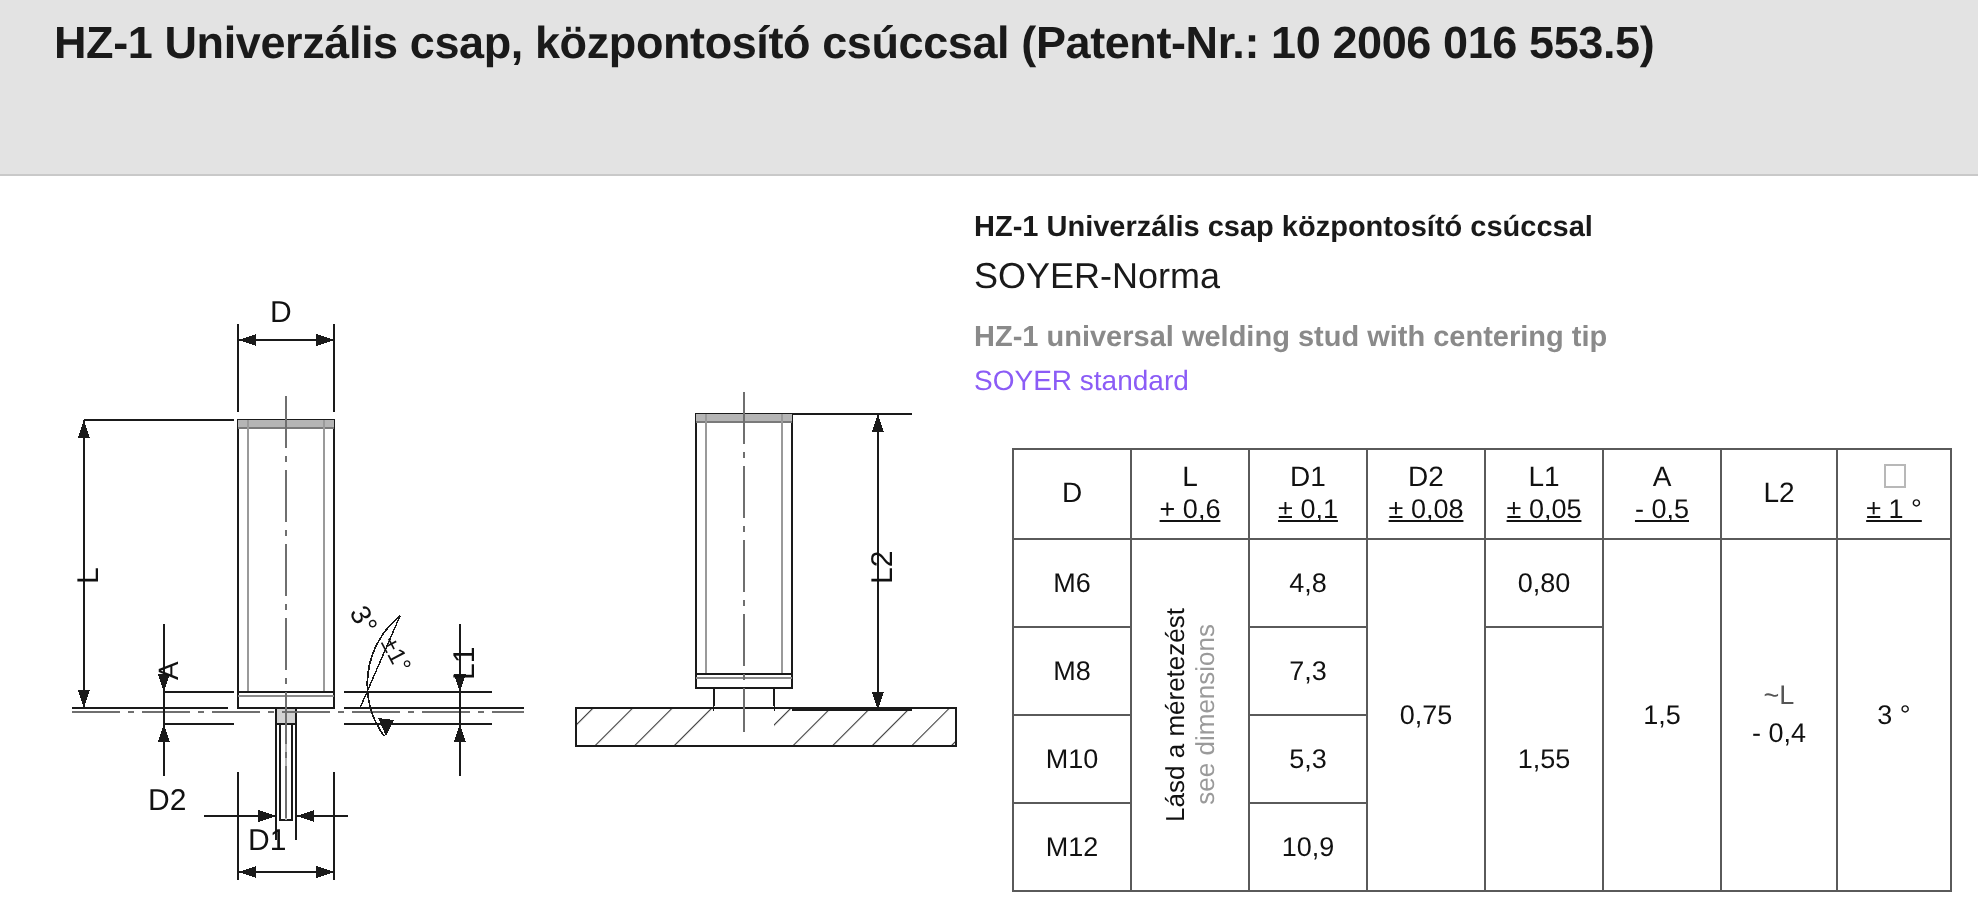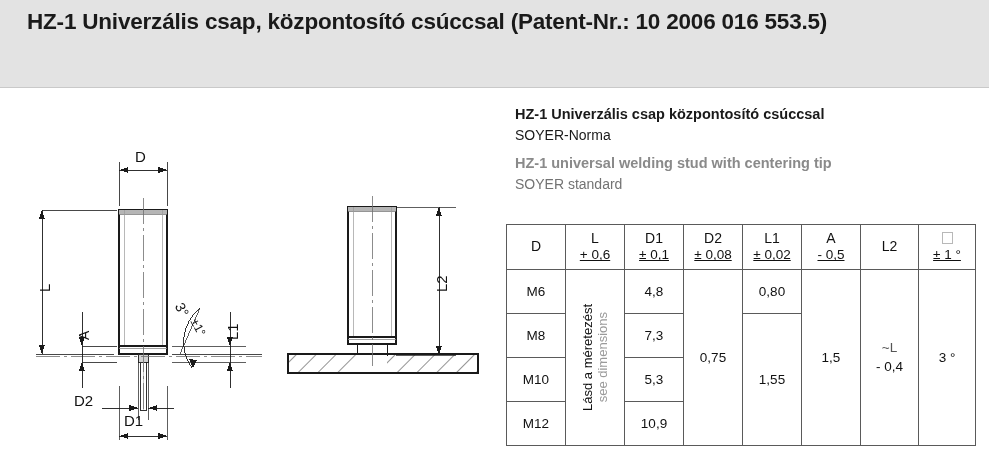--- a/index.html
+++ b/index.html
@@ -20,25 +20,25 @@
     box-sizing:border-box;
   }
   .header-band .hline{
     position:absolute;left:27px;white-space:nowrap;
     font-weight:bold;letter-spacing:-0.2px;
   }
   .title-hu{top:9px;font-size:22.5px;color:#1a1a1a;}
   .title-en{top:45px;font-size:22.5px;color:#8a8a8a;}
 
   
-  .desc{position:absolute;left:515px;top:104px;width:470px;}
+  .desc{position:absolute;left:487px;top:104px;width:470px;}
   .desc .d1{font-size:14.5px;font-weight:bold;color:#1a1a1a;line-height:1.45;}
-  .desc .d2{font-size:14px;color:#1a1a1a;line-height:1.5;}
+  .desc .d2{font-size:18px;color:#1a1a1a;line-height:1.5;}
   .desc .d3{font-size:14.5px;font-weight:bold;color:#8a8a8a;line-height:1.45;margin-top:7px;}
-  .desc .d4{font-size:14px;color:#737373;line-height:1.5;}
+  .desc .d4{font-size:14px;color:#8b5cf6;line-height:1.5;}
 
   
   .spec-table{
     position:absolute;left:506px;top:224px;
     width:469px;height:218px;
     border-collapse:collapse;
     table-layout:fixed;
     background:#fff;
   }
   .spec-table td{
@@ -230,21 +230,21 @@
         <td>
           <span class="hd-main">D1</span>
           <span class="hd-tol">± 0,1</span>
         </td>
         <td>
           <span class="hd-main">D2</span>
           <span class="hd-tol">± 0,08</span>
         </td>
         <td>
           <span class="hd-main">L1</span>
-          <span class="hd-tol">± 0,02</span>
+          <span class="hd-tol">± 0,05</span>
         </td>
         <td>
           <span class="hd-main">A</span>
           <span class="hd-tol">- 0,5</span>
         </td>
         <td>
           <span class="hd-main">L2</span>
           <span class="hd-tol"></span>
         </td>
         <td>

